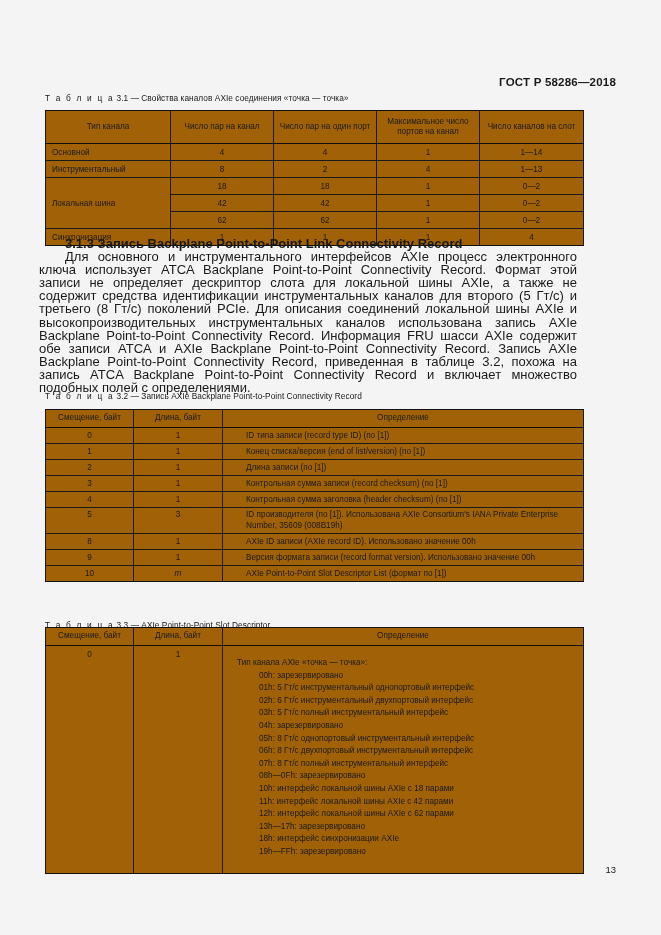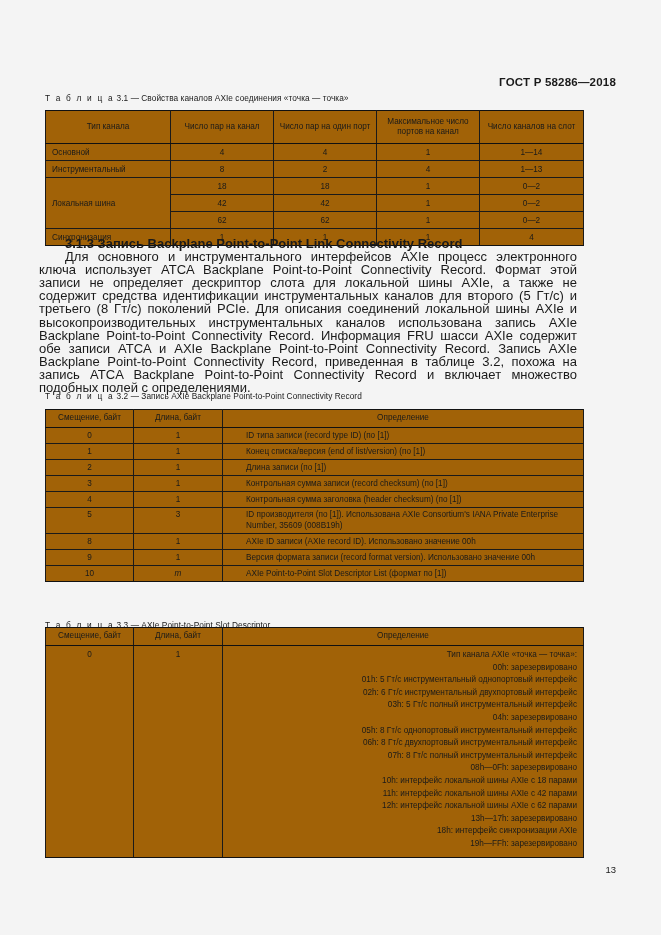--- a/index.html
+++ b/index.html
@@ -108,21 +108,21 @@
   
   #table33 { top: 627px; width: 538px; }
   #table33 thead th { height: 13px; padding: 2px 4px; }
   #table33 td.desc {
     text-align: left;
     padding: 3px 6px 6px 6px;
     line-height: 12.6px;
     height: 200px;
   }
   #table33 td.num { vertical-align: top; padding-top: 4px; }
-  .opt-list { margin: 0; padding: 0; list-style: none; text-align: right; }
+  .opt-list { margin: 8px; padding: 0; list-style: none; }
   .opt-list li { margin: 0; padding-left: 22px; }
   .opt-head { padding-left: 0 !important; }
 
   .ital { font-style: italic; }
 
   .page-number {
     position: absolute;
     right: 45px;
     top: 864px;
     font-size: 9.5px;

